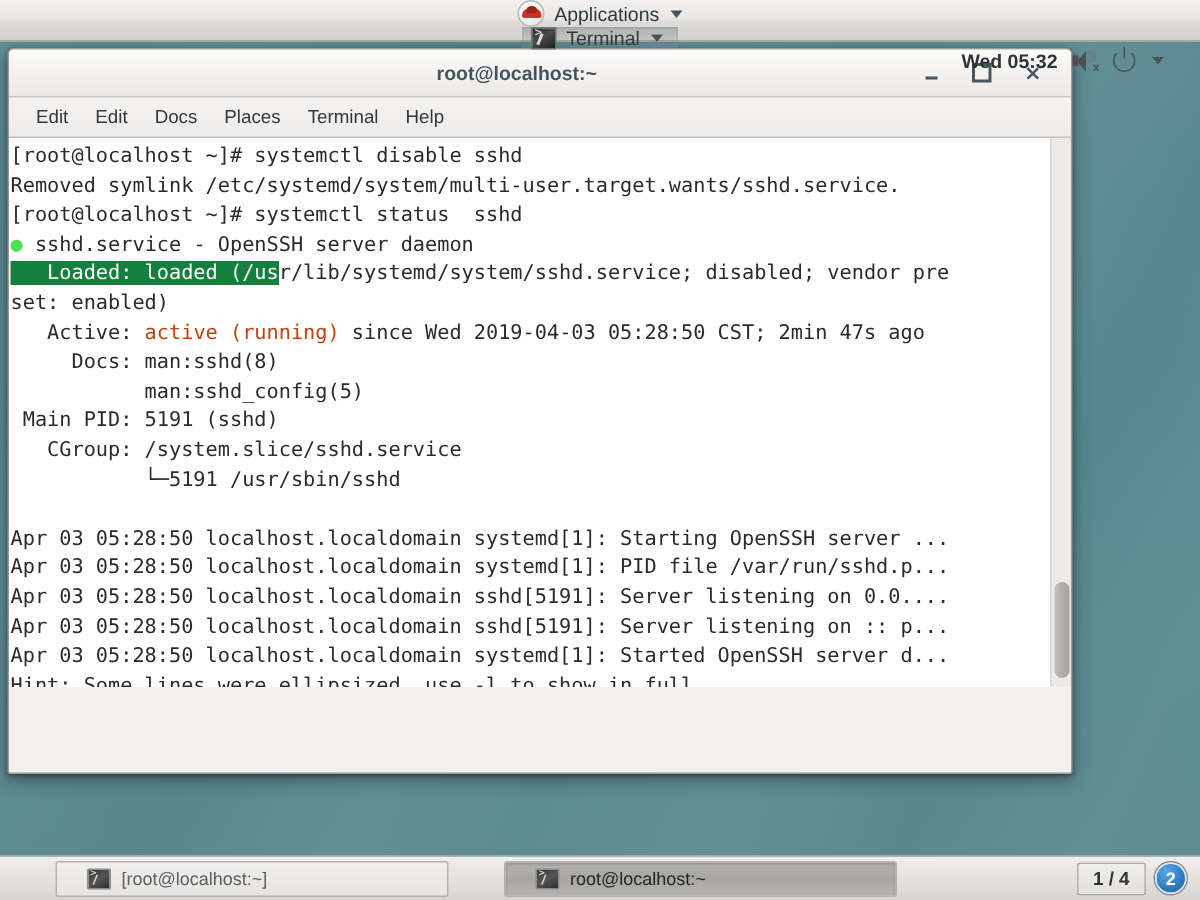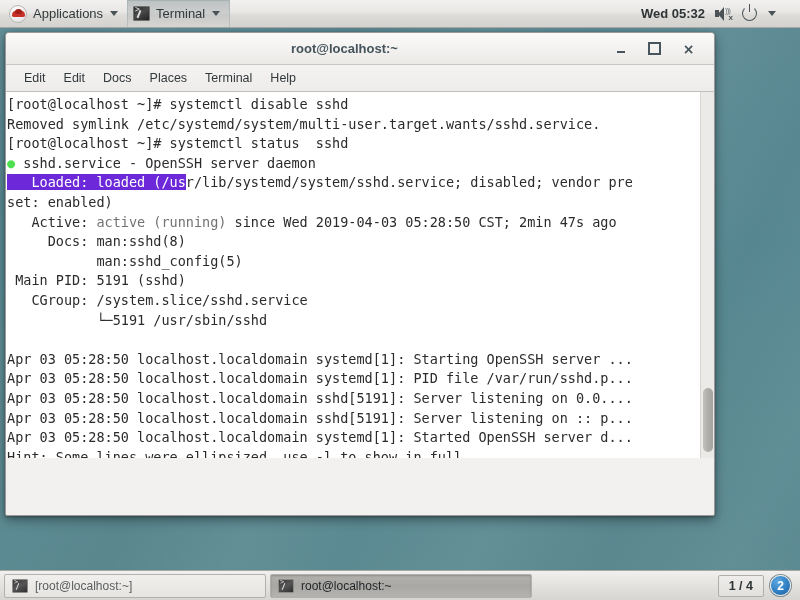--- a/index.html
+++ b/index.html
@@ -37,20 +37,21 @@
     position: absolute;
     left: 0; top: 0;
     width: 800px; height: 28px;
     background: linear-gradient(180deg, #f2f1f0 0%, #e8e7e5 45%, #dedcd9 55%, #d4d2cf 100%);
     border-bottom: 1px solid #a8a6a3;
     display: flex;
     align-items: center;
     font-size: 12.5px;
     color: #2e3436;
     z-index: 50;
+    flex-direction: column;
   }
   .panel-btn {
     height: 28px;
     display: flex;
     align-items: center;
     gap: 6px;
     padding: 0 9px;
     cursor: default;
     white-space: nowrap;
   }
@@ -253,23 +254,23 @@
     padding: 3px 0 0 1px;
     font-family: "DejaVu Sans Mono", "Liberation Mono", monospace;
     font-size: 13.5px;
     line-height: 19.6px;
     color: #2b2b2b;
     white-space: pre;
     overflow: hidden;
     letter-spacing: 0px;
   }
   .t-line { height: 19.6px; }
-  .green { color: #737373; margin-top: 20px; }
+  .green { color: #c2410c; margin-top: 20px; }
   .sel {
-    background: #6d28d9;
+    background: #15803d;
     color: #ffffff;
   }
   .dot-green {
     color: #4ee04e;
   }
   .cursor-box {
     display: inline-block;
     width: 8px; height: 14px;
     border: 1px solid #2b2b2b;
     vertical-align: -2px;
@@ -303,28 +304,29 @@
     align-items: center;
     padding: 0 4px;
     gap: 4px;
     z-index: 50;
   }
   .task-btn {
     height: 24px;
     display: flex;
     align-items: center;
     gap: 7px;
-    padding: 0 7px;
+    padding: 0 20px;
     font-size: 12px;
     color: #2e3436;
     border: 1px solid #b3b1ae;
     border-radius: 2px;
     cursor: default;
     overflow: hidden;
     white-space: nowrap;
+    margin-left: 33px;
   }
   .task-btn.minimized {
     width: 262px;
     background: linear-gradient(180deg, #f0efed 0%, #e6e4e1 100%);
     color: #5a5f61;
   }
   .task-btn.active {
     width: 262px;
     background: linear-gradient(180deg, #b4b2af 0%, #a9a7a4 50%, #b6b4b1 100%);
     box-shadow: inset 0 1px 2px rgba(0,0,0,0.22);

